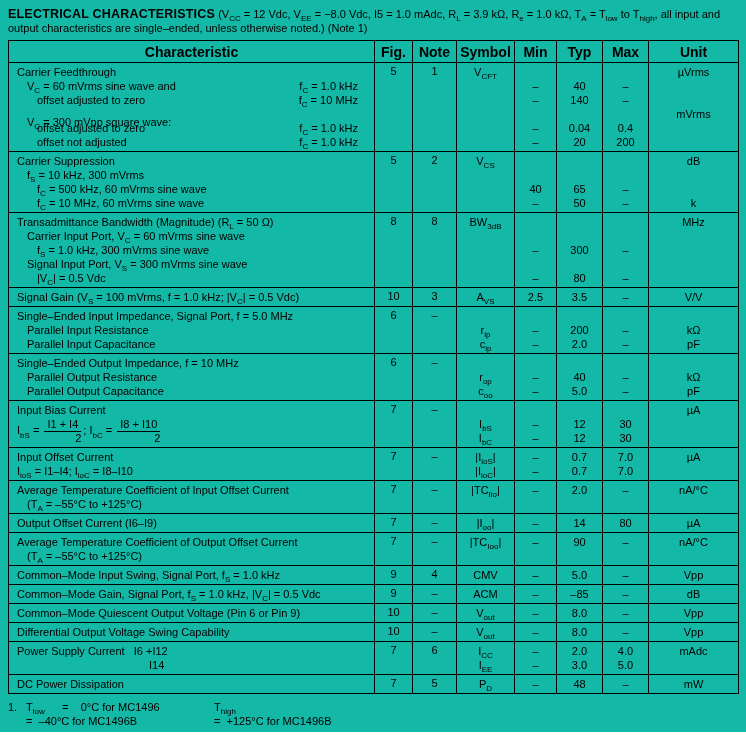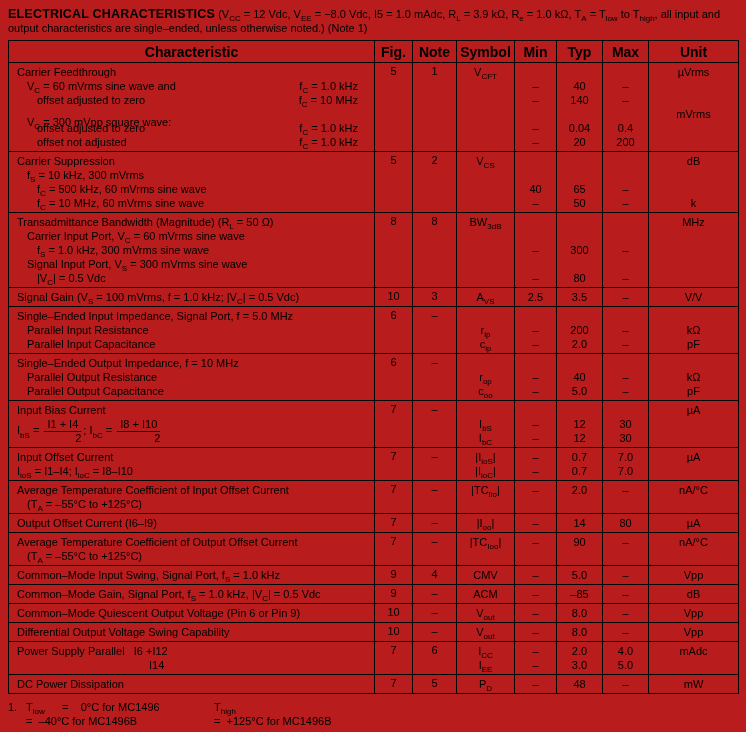--- a/index.html
+++ b/index.html
@@ -1,17 +1,17 @@
 <!DOCTYPE html>
 <html><head>
 <meta charset="utf-8">
 <style>
   html,body { margin:0; padding:0; background:#ffffff; }
   body { font-family:"Liberation Sans", sans-serif; color:#000; }
-  .page { width:746px; box-sizing:border-box; padding:7px 8px 4px 8px; background:#b91c1c; }
+  .page { width:746px; box-sizing:border-box; padding:7px 8px 4px 8px; background:#14b8a6; }
   .hdr { margin:0 0 5px 0; font-size:11px; line-height:14px; }
   .hdr .title { font-weight:bold; font-size:12.5px; letter-spacing:0.2px; }
   table { border-collapse:collapse; table-layout:fixed; width:730px; }
   th, td { border:1px solid #000; padding:0; vertical-align:top; }
   th { font-size:14px; font-weight:bold; height:21px; vertical-align:middle; text-align:center; }
   td { font-size:11px; }
   td.char { padding:2px 2px 2px 0; }
   td.c { text-align:center; padding:2px 1px; }
   .ln { line-height:14px; height:14px; white-space:pre; }
   td.char .ln { display:flex; }
@@ -473,21 +473,21 @@
           </td>
           <td class="c">
             <div class="ln">–</div>
           </td>
           <td class="c">
             <div class="ln">Vpp</div>
           </td>
         </tr>
         <tr>
           <td class="char">
-            <div class="ln"><span style="padding-left: 8px;">Power Supply Parallel   I6 +I12</span></div>
+            <div class="ln"><span style="padding-left: 8px;">Power Supply Current   I6 +I12</span></div>
             <div class="ln"><span style="padding-left: 140px;">I14</span></div>
           </td>
           <td class="c">7</td>
           <td class="c">6</td>
           <td class="c">
             <div class="ln">I<sub>CC</sub></div>
             <div class="ln">I<sub>EE</sub></div>
           </td>
           <td class="c">
             <div class="ln">–</div>

